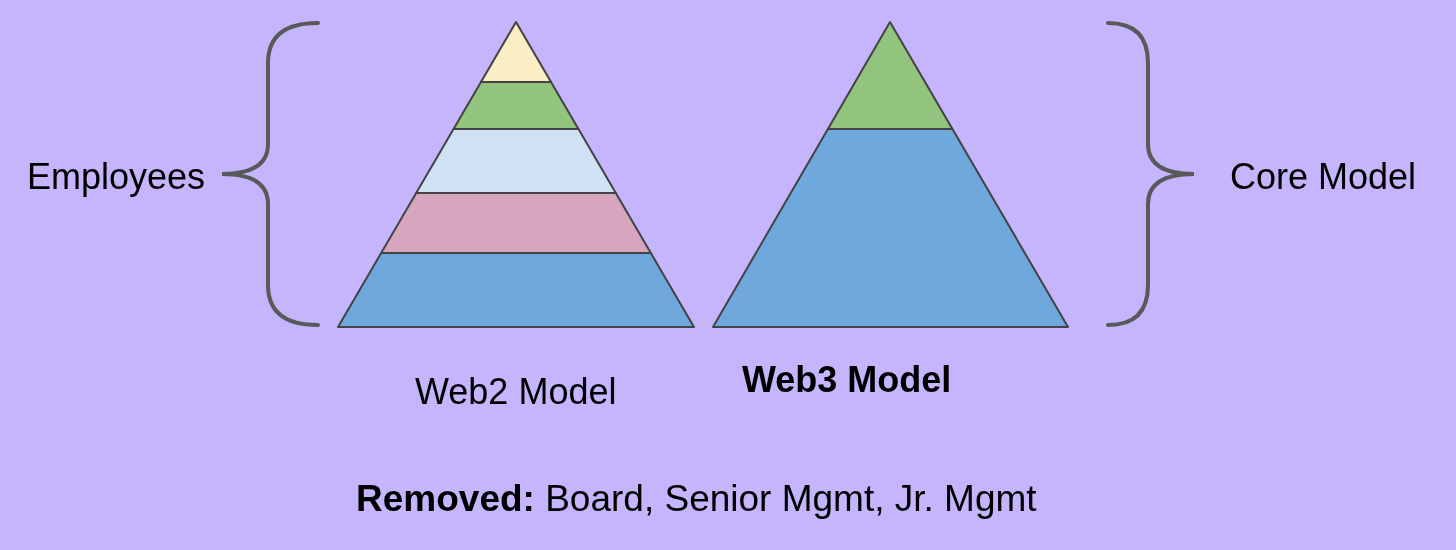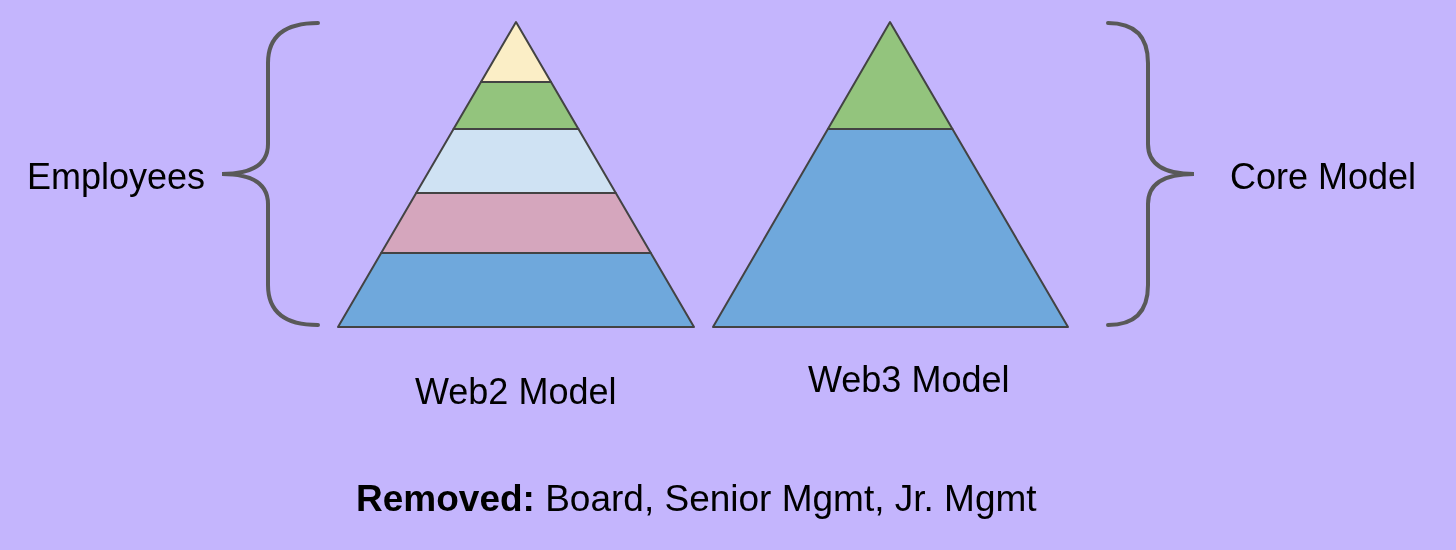--- a/index.html
+++ b/index.html
@@ -68,19 +68,19 @@
       <path d="M 318 23 Q 268 23 268 63 L 268 144 Q 268 174 222 174 Q 268 174 268 204 L 268 285 Q 268 325 318 325" fill="none" stroke="#595959" stroke-width="4" stroke-linecap="round"></path>
       <path d="M 1108 23 Q 1148 23 1148 63 L 1148 144 Q 1148 174 1194 174 Q 1148 174 1148 204 L 1148 285 Q 1148 325 1108 325" fill="none" stroke="#595959" stroke-width="4" stroke-linecap="round"></path>
     </svg>
 
   <div class="side-label" style="left:27px; top:156px;">Employees</div>
 
   <div class="side-label" style="left:1230px; top:156px;">Core Model</div>
 
   <div class="model-label" style="left:415px; top:359px;margin-top:12px;">Web2 Model</div>
 
-  <div class="model-label" style="left:808px; top:359px;">Web3 Model</div>
+  <div class="model-label" style="left:742px; top:359px;font-weight:bold;">Web3 Model</div>
 
   <div class="caption">
     <span class="bold">Removed:</span><span> Board, Senior Mgmt, Jr. Mgmt</span>
   </div>
 
 </div>
 
 </body></html>

